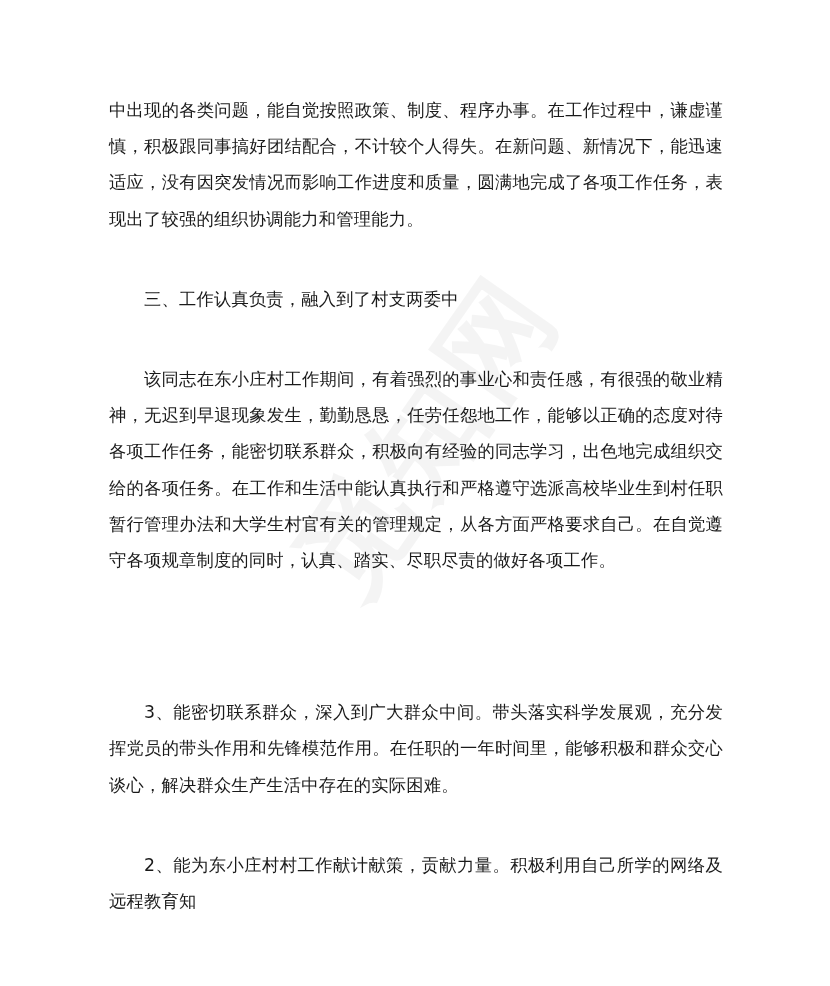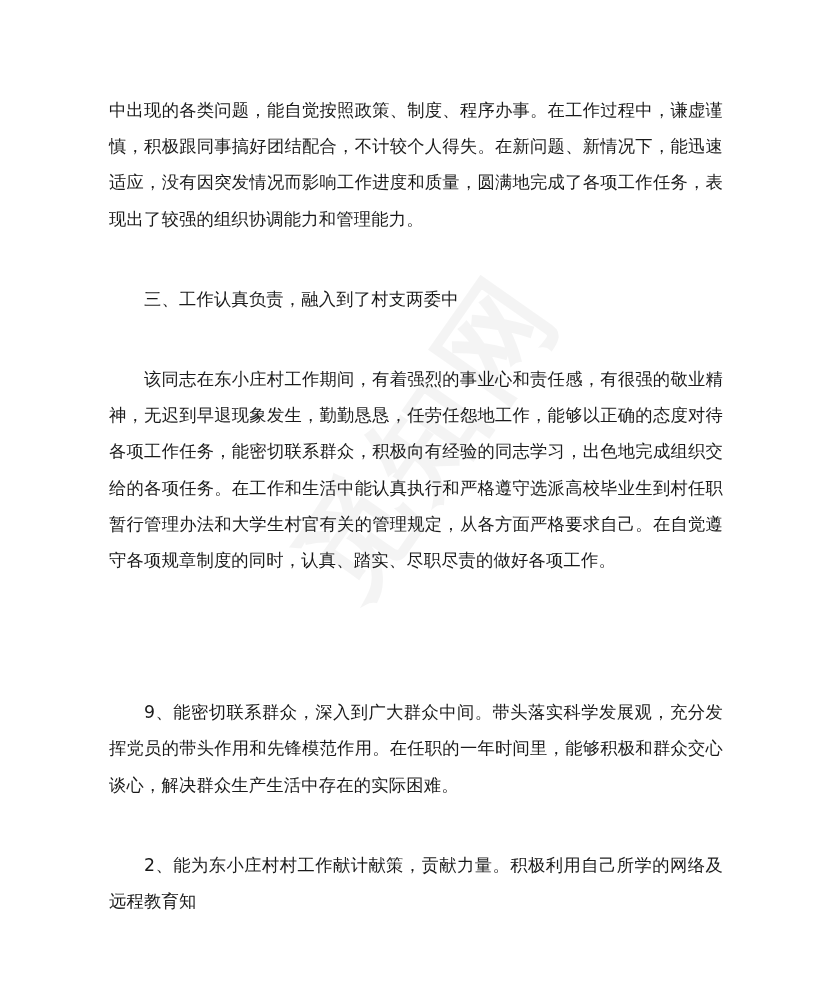--- a/index.html
+++ b/index.html
@@ -30,16 +30,16 @@
 
 <div class="page">
   <p class="para">中出现的各类问题，能自觉按照政策、制度、程序办事。在工作过程中，谦虚谨慎，积极跟同事搞好团结配合，不计较个人得失。在新问题、新情况下，能迅速适应，没有因突发情况而影响工作进度和质量，圆满地完成了各项工作任务，表现出了较强的组织协调能力和管理能力。</p>
   <div class="gap"></div>
   <p class="para indent">三、工作认真负责，融入到了村支两委中</p>
   <div class="gap"></div>
   <p class="para indent">该同志在东小庄村工作期间，有着强烈的事业心和责任感，有很强的敬业精神，无迟到早退现象发生，勤勤恳恳，任劳任怨地工作，能够以正确的态度对待各项工作任务，能密切联系群众，积极向有经验的同志学习，出色地完成组织交给的各项任务。在工作和生活中能认真执行和严格遵守选派高校毕业生到村任职暂行管理办法和大学生村官有关的管理规定，从各方面严格要求自己。在自觉遵守各项规章制度的同时，认真、踏实、尽职尽责的做好各项工作。</p>
   <div class="gap"></div>
   <div class="gap"></div>
   <div class="gap"></div>
-  <p class="para indent">9、能密切联系群众，深入到广大群众中间。带头落实科学发展观，充分发挥党员的带头作用和先锋模范作用。在任职的一年时间里，能够积极和群众交心谈心，解决群众生产生活中存在的实际困难。</p>
+  <p class="para indent">3、能密切联系群众，深入到广大群众中间。带头落实科学发展观，充分发挥党员的带头作用和先锋模范作用。在任职的一年时间里，能够积极和群众交心谈心，解决群众生产生活中存在的实际困难。</p>
   <div class="gap"></div>
   <p class="para indent">2、能为东小庄村村工作献计献策，贡献力量。积极利用自己所学的网络及远程教育知</p>
 </div>
 
 </body></html>

